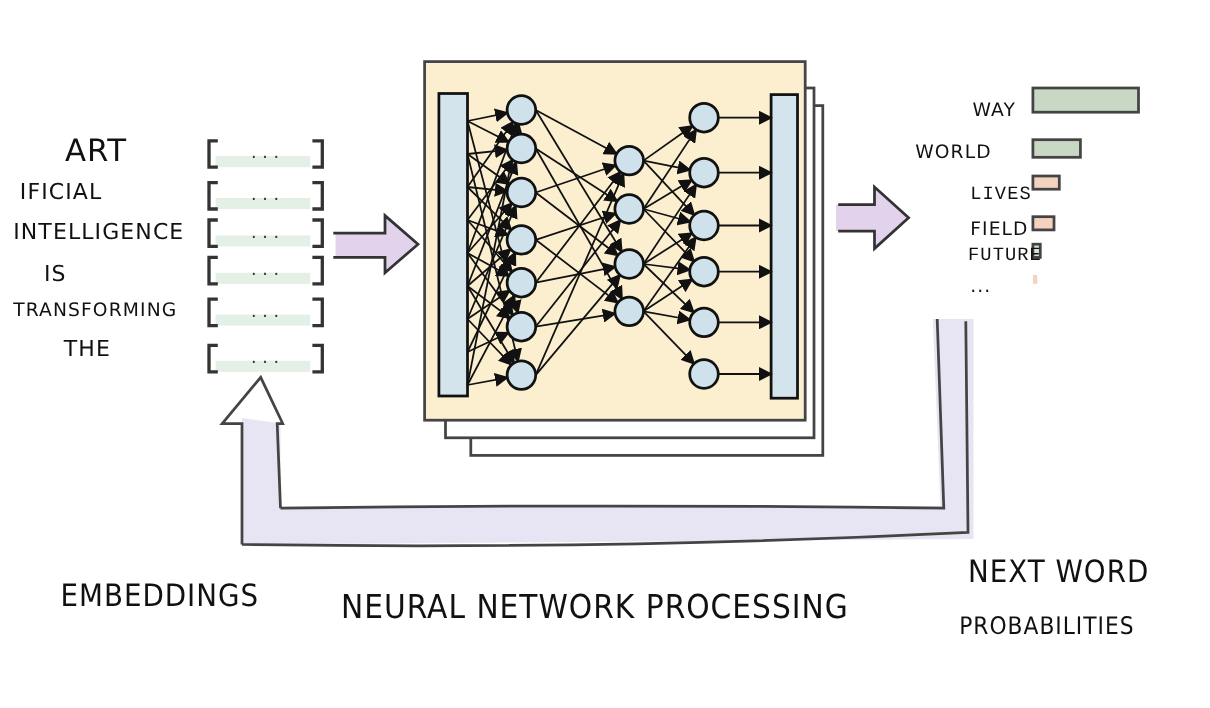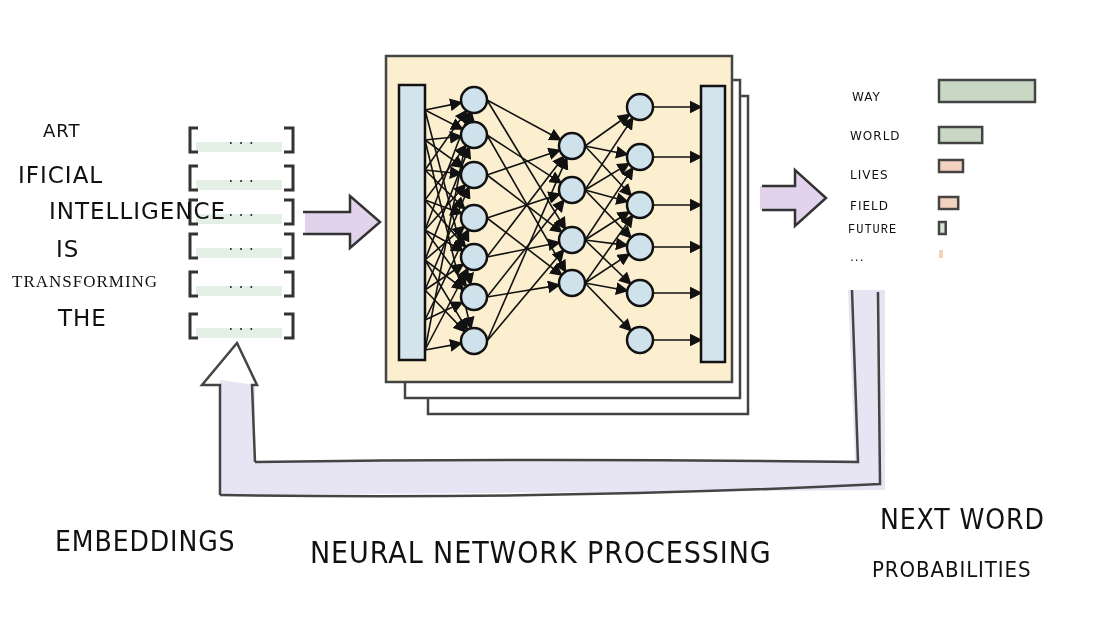--- a/index.html
+++ b/index.html
@@ -1,22 +1,22 @@
 <!DOCTYPE html>
 <html><head>
 <meta charset="utf-8">
 <style>
   html, body { margin:0; padding:0; background:#ffffff; }
   body { width:1100px; height:644px; position:relative; overflow:hidden;
          font-family:"DejaVu Sans", sans-serif; color:#111; }
   .hand { font-family:"DejaVu Sans", sans-serif; font-weight:normal; letter-spacing:1px;
           text-transform:uppercase; position:absolute; white-space:nowrap; color:#111; }
-  .tok { font-size:23px; }
+  .tok { font-size:20px; }
   .cap { font-size:30px; transform:scaleX(0.9); transform-origin:left top; }
-  .cand { font-size:12px; }
+  .cand { font-size:17px;margin-left:32px; }
   svg#diagram { position:absolute; left:0; top:0; }
 </style>
 </head>
 <body>
 
 <svg id="diagram" width="1100" height="644" viewBox="0 0 1100 644">
 
   <g>
     <path d="M220,380 L220,495 L885,490 L885,290 L848,290 L855,460 L255,462 L255,385 Z" fill="#ddd8ee" opacity="0.7"></path>
     <path d="M255,462 Q560,458 858,462 L852,290" fill="none" stroke="#444" stroke-width="2.5"></path>
@@ -171,30 +171,30 @@
   <g id="bars">
       <rect x="939" y="80" width="96" height="22" fill="#c9d8c4" stroke="#444" stroke-width="2.5"></rect>
       <rect x="939" y="127" width="43.2" height="16" fill="#c9d8c4" stroke="#444" stroke-width="2.5"></rect>
       <rect x="939" y="160" width="24" height="12" fill="#f3d2c0" stroke="#444" stroke-width="2.5"></rect>
       <rect x="939" y="197" width="19.200000000000003" height="12" fill="#f3d2c0" stroke="#444" stroke-width="2.5"></rect>
       <rect x="939" y="222" width="6.720000000000001" height="12" fill="#d8e4d8" stroke="#444" stroke-width="2.5"></rect>
       <rect x="939" y="250" width="4" height="8" fill="#f3d2c0" stroke="#444" stroke-width="0"></rect>
     </g>
 </svg>
 
-<div class="hand tok" style="left:43px;top:120px;font-size:18px;">Art</div>
+<div class="hand tok" style="left:59px;top:120px;font-size:28px;">Art</div>
 <div class="hand tok" style="left:18px;top:162px;">ificial</div>
-<div class="hand tok" style="left:12px;top:198px;margin-left:37px;">intelligence</div>
-<div class="hand tok" style="left:56px;top:236px;">is</div>
-<div class="hand tok" style="left:12px;top:272px;font-size:17px;font-family:Liberation Serif, serif;">transforming</div>
+<div class="hand tok" style="left:12px;top:198px;">intelligence</div>
+<div class="hand tok" style="left:40px;top:236px;">is</div>
+<div class="hand tok" style="left:12px;top:272px;font-size:17px;">transforming</div>
 <div class="hand tok" style="left:58px;top:305px;">the</div>
 
 <div class="hand cand" style="left:852px;top:90px;">way</div>
-<div class="hand cand" style="left:850px;top:129px;">world</div>
-<div class="hand cand" style="left:850px;top:168px;">lives</div>
+<div class="hand cand" style="left:800px;top:129px;">world</div>
+<div class="hand cand" style="left:850px;top:168px;font-family:Liberation Mono, monospace;">lives</div>
 <div class="hand cand" style="left:850px;top:199px;">field</div>
 <div class="hand cand" style="left:848px;top:223px;font-family:Liberation Mono, monospace;">future</div>
 <div class="hand cand" style="left:850px;top:250px;">...</div>
 
 <div class="hand cap" style="left:55px;top:525px;font-size:28px;">Embeddings</div>
 <div class="hand cap" style="left:310px;top:535px;">Neural Network Processing</div>
 <div class="hand cap" style="left:880px;top:503px;font-size:28px;">Next word</div>
 <div class="hand cap" style="left:872px;top:557px;font-size:22px;">probabilities</div>
 
 </body></html>

